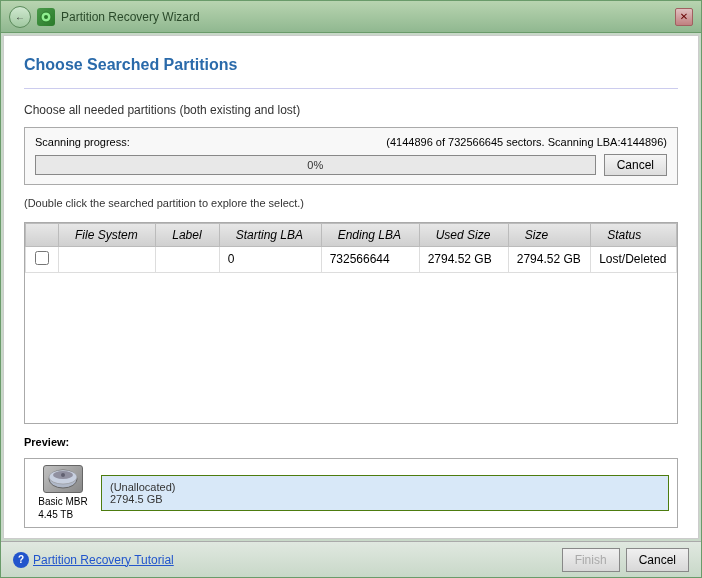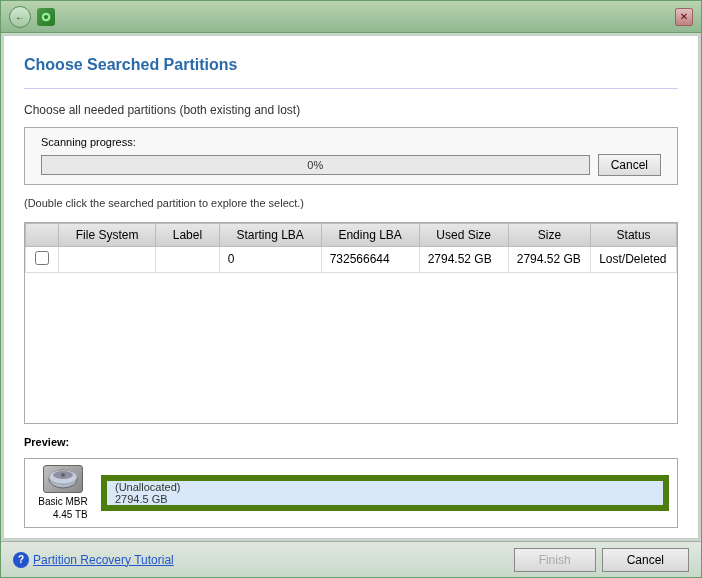--- a/index.html
+++ b/index.html
@@ -94,21 +94,21 @@
       border-bottom: 1px solid #cce;
       padding-bottom: 14px;
       margin-bottom: 4px;
     }
     .instruction {
       font-size: 12px;
       color: #333;
     }
     .progress-section {
       border: 1px solid #aaa;
-      padding: 8px 16px;
+      padding: 8px 10px;
       background: #f8f8f8;
     }
     .progress-label-row {
       display: flex;
       justify-content: space-between;
       margin-bottom: 6px;
       font-size: 11px;
     }
     .progress-bar-row {
       display: flex;
@@ -158,23 +158,24 @@
       width: 100%;
       border-collapse: collapse;
       font-size: 12px;
     }
     thead tr {
       background: linear-gradient(to bottom, #e8e8e8, #d0d0d0);
     }
     thead th {
       border: 1px solid #bbb;
       padding: 4px 16px;
-      text-align: center;
+      text-align: left;
       font-weight: normal;
       white-space: nowrap;
+      font-style: italic;
     }
     tbody tr td {
       border: 1px solid #ddd;
       padding: 4px 8px;
       white-space: nowrap;
     }
     .row-checkbox {
       width: 14px;
       height: 14px;
     }
@@ -202,27 +203,27 @@
       height: 28px;
       background: linear-gradient(135deg, #c0c0c0, #888);
       border-radius: 3px;
       border: 1px solid #666;
       display: flex;
       align-items: center;
       justify-content: center;
     }
     .preview-disk-label {
       font-size: 10px;
-      text-align: right;
+      text-align: left;
       line-height: 1.3;
     }
     .preview-bar-area {
       flex: 1;
       height: 36px;
-      border: 6px solid #4d7c0f;
+      border: 1px solid #4d7c0f;
       background: #d8e8f8;
       display: flex;
       align-items: center;
       padding: 4px 8px;
       font-size: 11px;
       color: #333;
     }
     .footer-text {
       font-size: 11px;
       color: #333;
@@ -248,21 +249,21 @@
       cursor: pointer;
       display: flex;
       align-items: center;
       gap: 4px;
     }
     .bottom-buttons {
       display: flex;
       gap: 6px;
     }
     .finish-btn {
-      padding: 4px 24px;
+      padding: 4px 12px;
       border: 1px solid #888;
       background: linear-gradient(to bottom, #f0f0f0, #d8d8d8);
       cursor: pointer;
       font-size: 12px;
     }
     .finish-btn.disabled {
       color: #aaa;
     }
     .help-icon-circle {
       width: 16px;
@@ -284,31 +285,33 @@
 
   <div class="title-bar">
     <div class="title-bar-left">
       <div class="nav-btn">←</div>
       <div class="app-icon">
         <svg width="12" height="12" viewBox="0 0 12 12">
           <circle cx="6" cy="6" r="5" fill="#90ee90" stroke="#2a7a2a" stroke-width="1"></circle>
           <circle cx="6" cy="6" r="2" fill="#2a7a2a"></circle>
         </svg>
       </div>
+      <span class="title-bar-title">Partition Recovery Wizard</span>
     </div>
     <div class="title-bar-close">✕</div>
   </div>
 
   <div class="content-area">
     <div class="page-title">Choose Searched Partitions</div>
     <div class="instruction">Choose all needed partitions (both existing and lost)</div>
 
     <div class="progress-section">
       <div class="progress-label-row">
         <span>Scanning progress:</span>
+        <span>(4144896 of 732566645 sectors. Scanning LBA:4144896)</span>
       </div>
       <div class="progress-bar-row">
         <div class="progress-bar-container">
           <div class="progress-bar-fill"></div>
           <span class="progress-bar-text">0%</span>
         </div>
         <button class="cancel-btn">Cancel</button>
       </div>
     </div>
 

